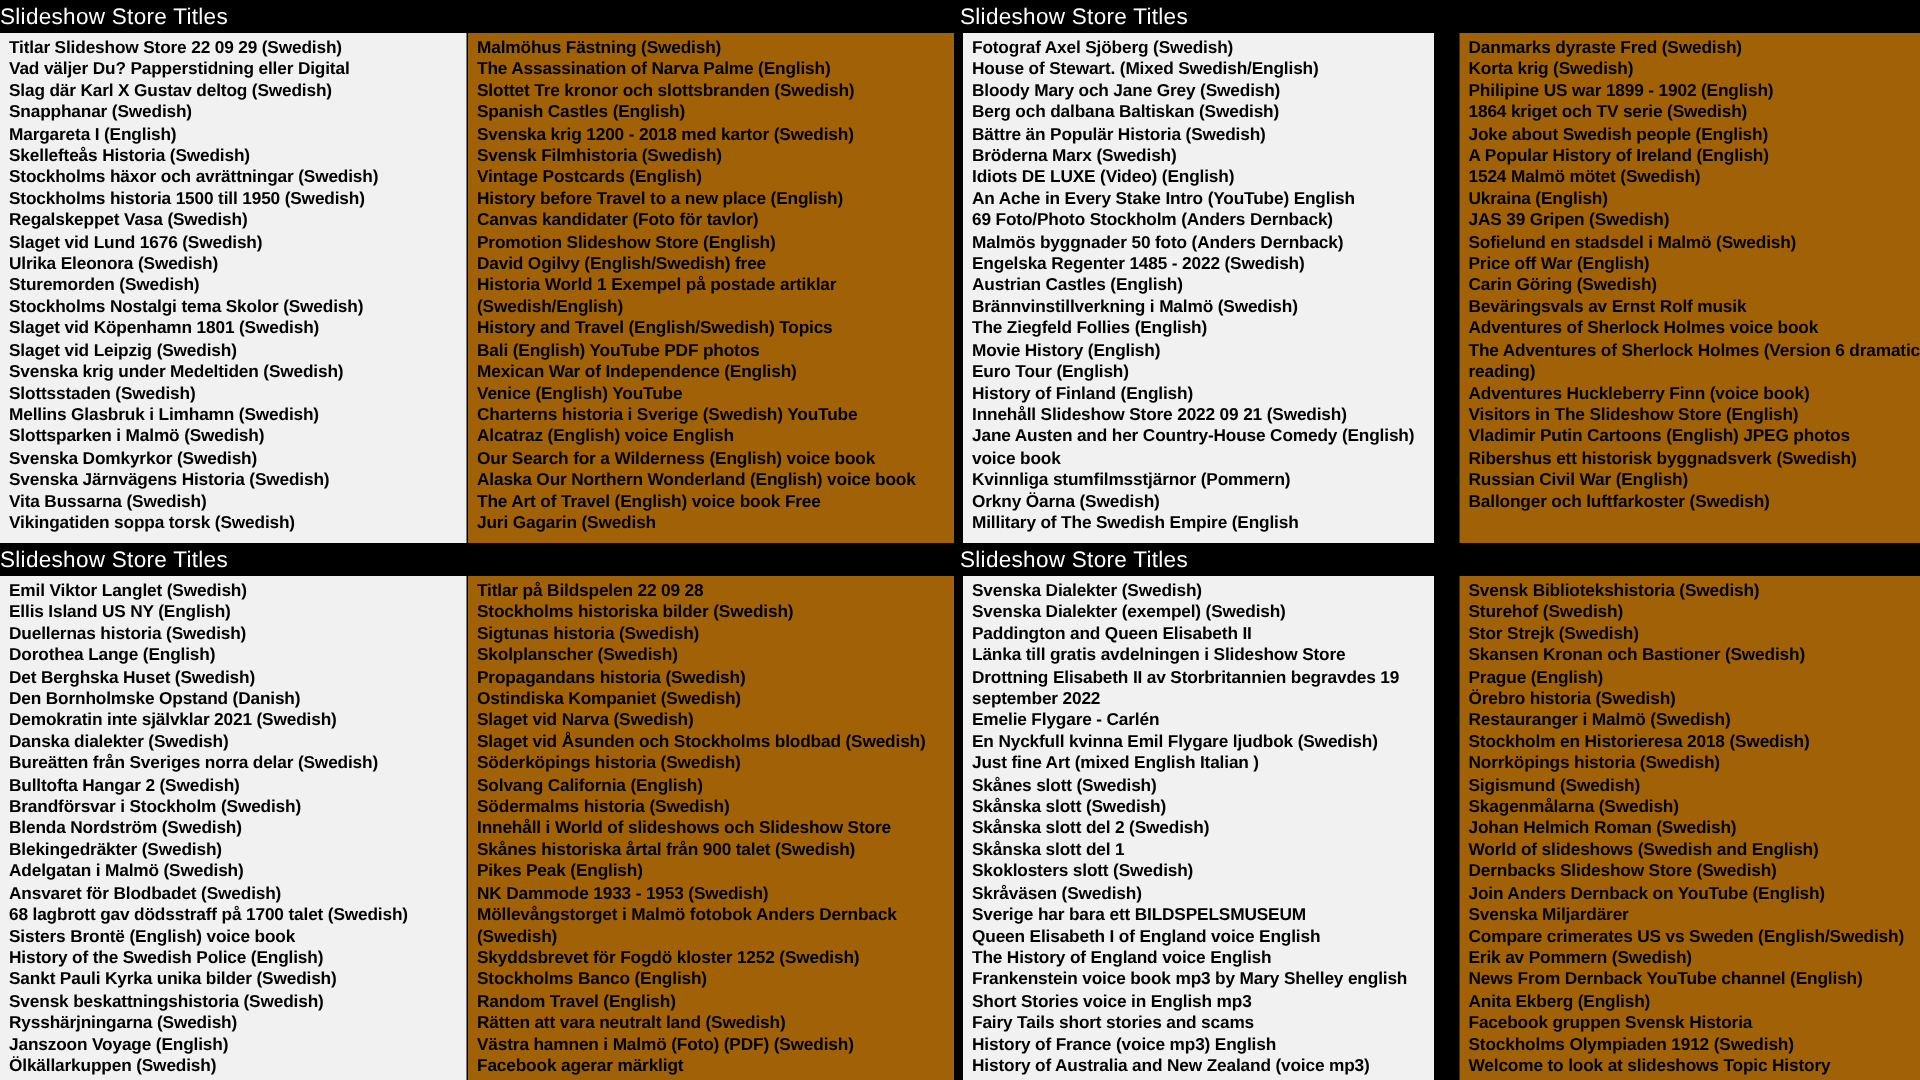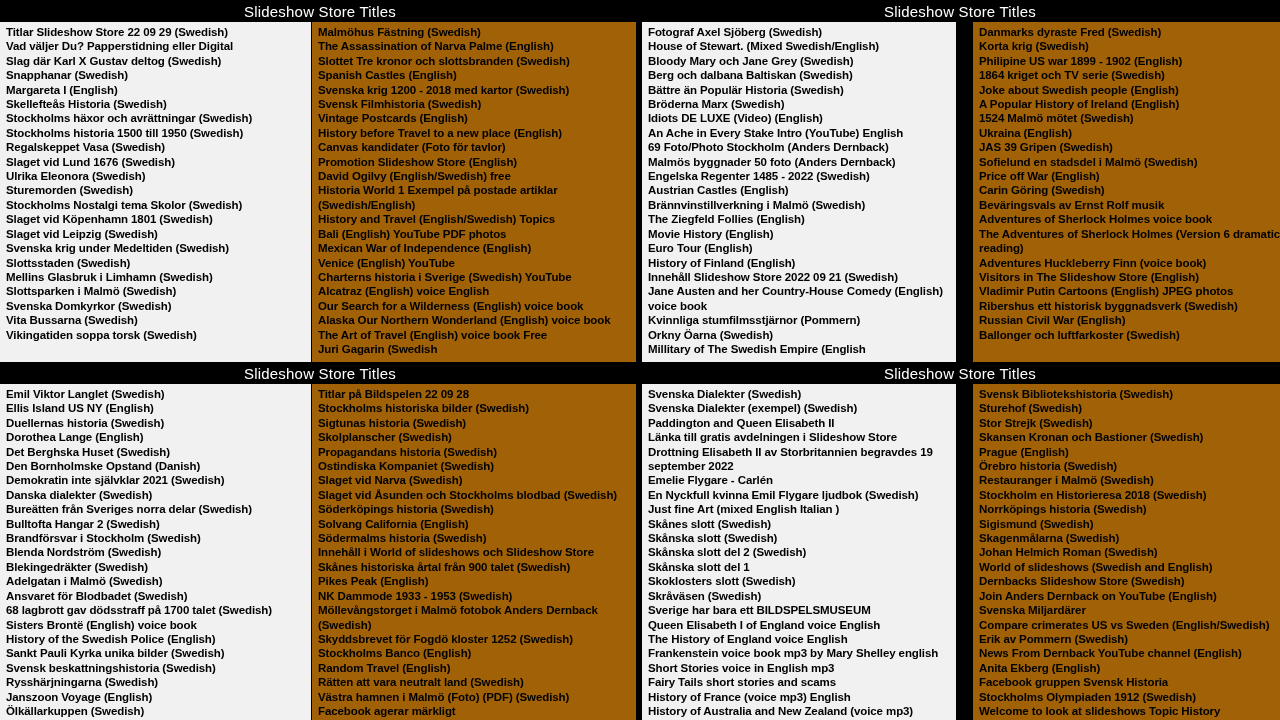--- a/index.html
+++ b/index.html
@@ -8,21 +8,21 @@
     background:#000000;
     font-family:"Liberation Sans", sans-serif;
   }
   .header-bar{
     position:absolute;left:0;width:1280px;background:#000000;
     display:flex;align-items:center;
   }
   .header-bar.top{top:0;height:22px;}
   .header-bar.middle{top:363px;height:21px;}
   .header-cell{
-    flex:1;text-align:center;color:#ffffff;
+    flex:1;text-align:left;color:#ffffff;
     font-size:15px;font-weight:400;letter-spacing:0.2px;
     white-space:nowrap;
   }
   .col{
     position:absolute;box-sizing:border-box;
     padding:3px 6px 0 6px;overflow:hidden;
   }
   .col.gray{background:#f1f1f1;}
   .col.white{background:#a16207;}
   .sec-top{top:22px;height:340px;}
@@ -58,20 +58,21 @@
     <div class="item">Ulrika Eleonora (Swedish)</div>
     <div class="item">Sturemorden (Swedish)</div>
     <div class="item">Stockholms Nostalgi tema Skolor (Swedish)</div>
     <div class="item">Slaget vid Köpenhamn 1801 (Swedish)</div>
     <div class="item">Slaget vid Leipzig (Swedish)</div>
     <div class="item">Svenska krig under Medeltiden (Swedish)</div>
     <div class="item">Slottsstaden (Swedish)</div>
     <div class="item">Mellins Glasbruk i Limhamn (Swedish)</div>
     <div class="item">Slottsparken i Malmö (Swedish)</div>
     <div class="item">Svenska Domkyrkor (Swedish)</div>
+    <div class="item">Svenska Järnvägens Historia (Swedish)</div>
     <div class="item">Vita Bussarna (Swedish)</div>
     <div class="item">Vikingatiden soppa torsk (Swedish)</div>
   </div>
 <div class="col sec-top c2 white">
     <div class="item">Malmöhus Fästning (Swedish)</div>
     <div class="item">The Assassination of Narva Palme (English)</div>
     <div class="item">Slottet Tre kronor och slottsbranden (Swedish)</div>
     <div class="item">Spanish Castles (English)</div>
     <div class="item">Svenska krig 1200 - 2018 med kartor (Swedish)</div>
     <div class="item">Svensk Filmhistoria (Swedish)</div>

